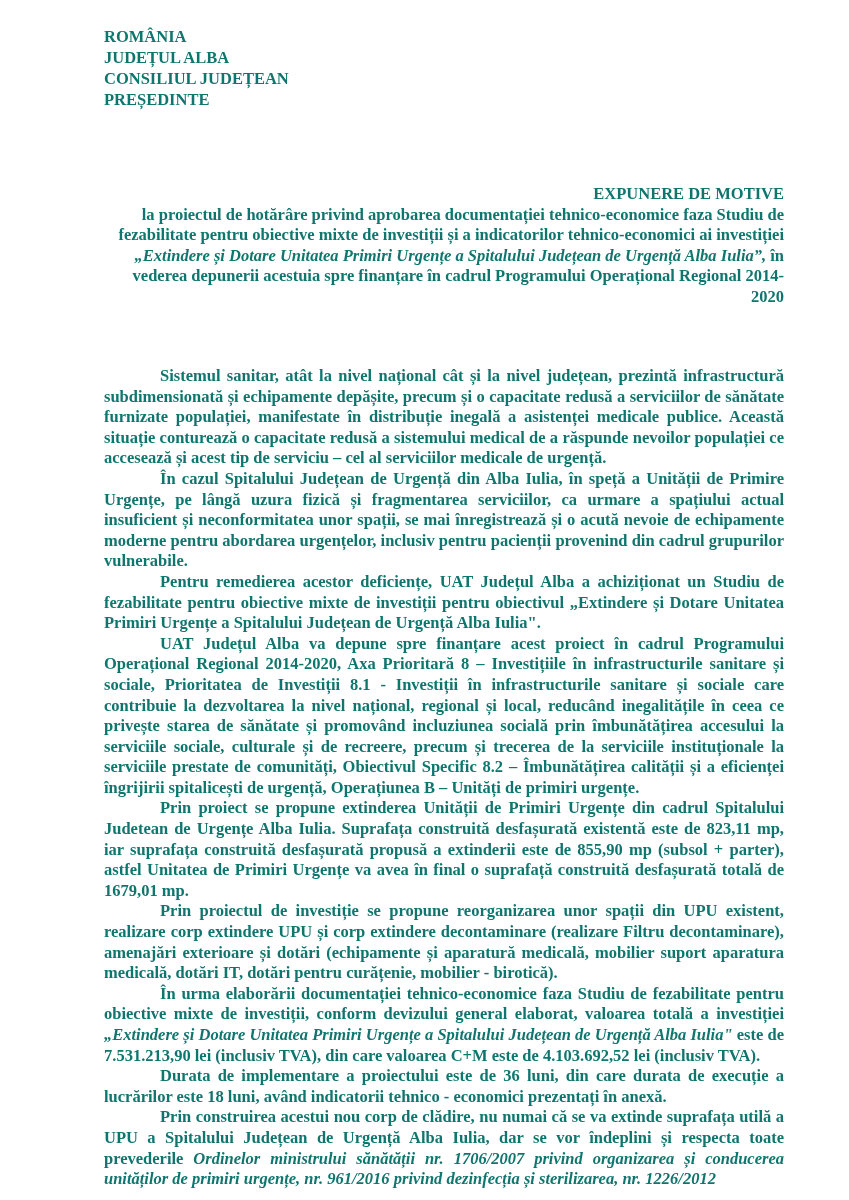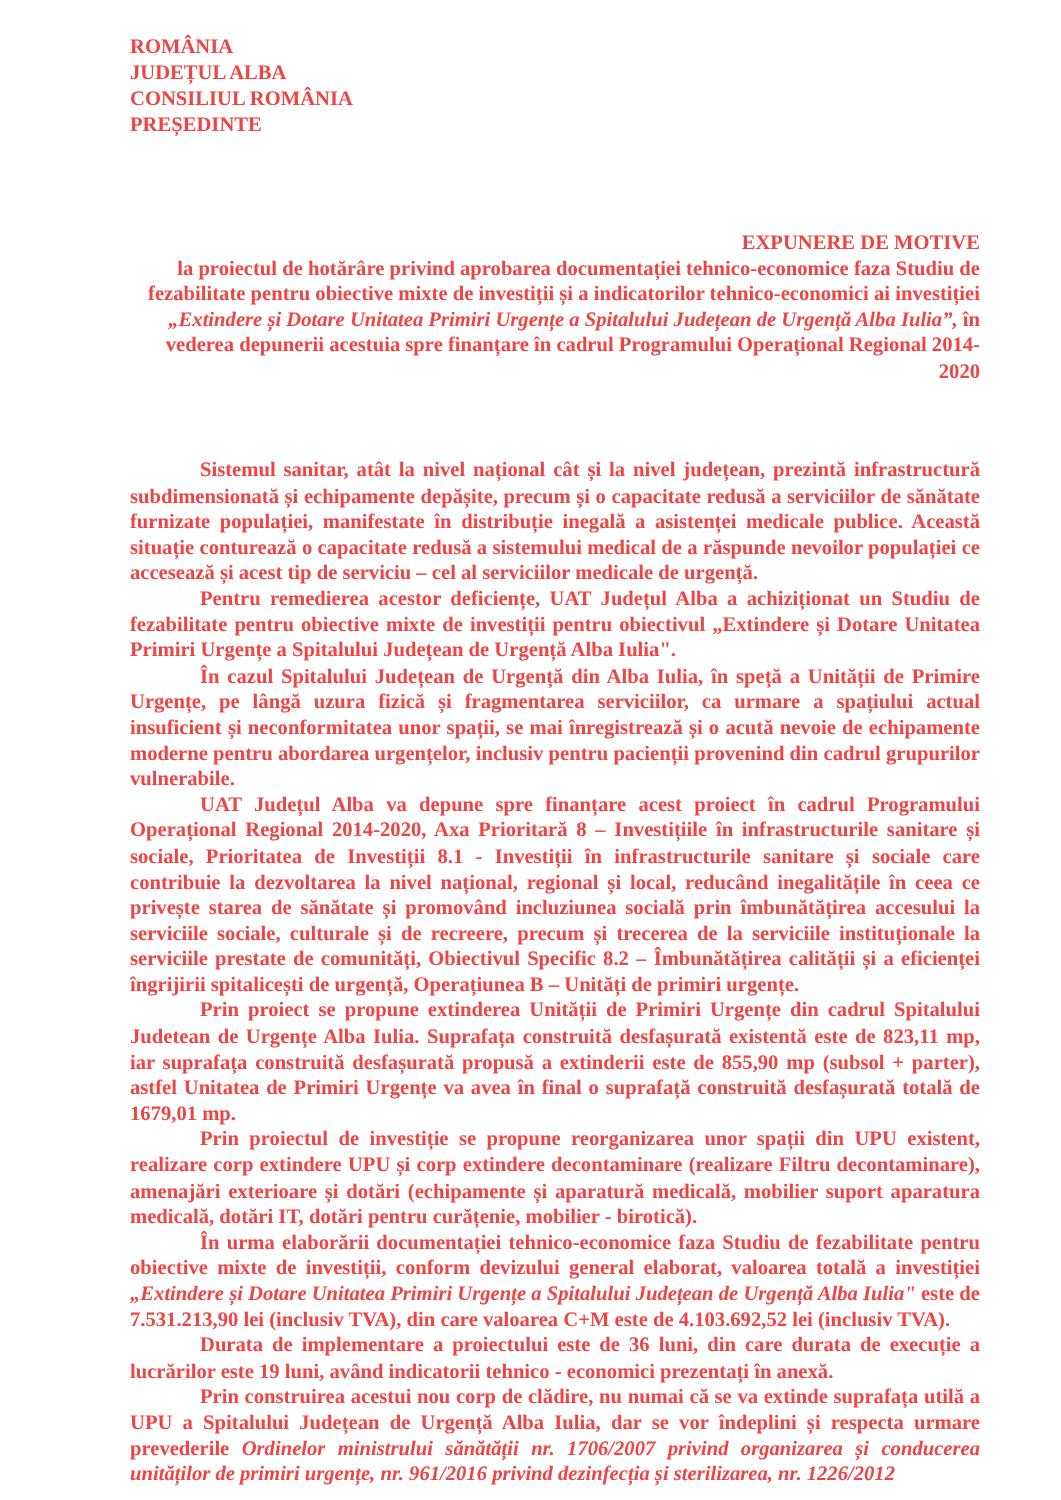--- a/index.html
+++ b/index.html
@@ -1,19 +1,19 @@
 <!DOCTYPE html>
 <html><head>
 <meta charset="utf-8">
 <style>
   html, body { margin: 0; padding: 0; background: #ffffff; }
   body { width: 849px; height: 1200px; overflow: hidden; position: relative; }
   .page {
     position: absolute; left: 0; top: 0; width: 849px; height: 1200px;
-    font-family: "Liberation Serif", serif; color: #ef4444;
+    font-family: "Liberation Serif", serif; color: #0f766e;
   }
   .header {
     position: absolute; left: 104px; top: 26px;
     font-weight: bold; font-size: 16.5px; line-height: 21px;
   }
   .header div { white-space: nowrap; }
   .title-block {
     position: absolute; left: 104px; top: 184px; width: 680px;
     text-align: right; font-weight: bold; font-size: 16.5px; line-height: 20.5px;
   }
@@ -26,34 +26,34 @@
   i { font-style: italic; }
 </style>
 </head>
 <body>
 
 <div class="page">
 
   <div class="header">
     <div>ROMÂNIA</div>
     <div>JUDEȚUL ALBA</div>
-    <div>CONSILIUL ROMÂNIA</div>
+    <div>CONSILIUL JUDEȚEAN</div>
     <div>PREȘEDINTE</div>
   </div>
 
   <div class="title-block">
     <div class="main-title">EXPUNERE DE MOTIVE</div>
     <div><span>la proiectul de hotărâre privind aprobarea documentației tehnico-economice faza Studiu de fezabilitate pentru obiective mixte de investiții și a  indicatorilor tehnico-economici ai investiției </span><i>„Extindere și Dotare Unitatea Primiri Urgențe a Spitalului Județean de Urgență Alba Iulia”,</i><span>  în vederea depunerii acestuia spre finanțare în cadrul  Programului Operațional Regional  2014-2020</span></div>
   </div>
 
   <div class="body-text">
     <p>Sistemul sanitar, atât la nivel național cât și la nivel județean, prezintă infrastructură subdimensionată și echipamente depășite, precum și o capacitate redusă a serviciilor de sănătate furnizate populației, manifestate în distribuție inegală a asistenței medicale publice. Această situație conturează o capacitate redusă a sistemului medical de a răspunde nevoilor populației ce accesează și acest tip de serviciu – cel al serviciilor medicale de urgență.</p>
+    <p>În cazul Spitalului Județean de Urgență  din Alba Iulia, în speță a Unității de Primire Urgențe, pe lângă uzura fizică și fragmentarea serviciilor, ca urmare a spațiului actual insuficient și neconformitatea unor spații, se mai înregistrează și o acută nevoie de echipamente moderne pentru abordarea urgențelor, inclusiv pentru pacienții provenind din cadrul grupurilor vulnerabile.</p>
     <p>Pentru remedierea acestor deficiențe, UAT Județul Alba a achiziționat un Studiu de fezabilitate pentru obiective mixte de investiții pentru obiectivul „Extindere și Dotare Unitatea Primiri Urgențe a Spitalului Județean de Urgență Alba Iulia".</p>
-    <p>În cazul Spitalului Județean de Urgență  din Alba Iulia, în speță a Unității de Primire Urgențe, pe lângă uzura fizică și fragmentarea serviciilor, ca urmare a spațiului actual insuficient și neconformitatea unor spații, se mai înregistrează și o acută nevoie de echipamente moderne pentru abordarea urgențelor, inclusiv pentru pacienții provenind din cadrul grupurilor vulnerabile.</p>
     <p>UAT Județul Alba va depune spre finanțare acest proiect în cadrul Programului Operațional Regional 2014-2020, Axa Prioritară 8 – Investițiile în infrastructurile sanitare și sociale, Prioritatea de Investiții 8.1 - Investiții în infrastructurile sanitare și sociale care contribuie la dezvoltarea la nivel național, regional și local, reducând inegalitățile în ceea ce privește starea de sănătate și promovând incluziunea socială prin îmbunătățirea accesului la serviciile  sociale, culturale și de recreere, precum și trecerea de la serviciile instituționale la serviciile prestate de comunități, Obiectivul Specific 8.2 – Îmbunătățirea calității și a eficienței îngrijirii spitalicești de urgență, Operațiunea B – Unități de primiri urgențe.</p>
     <p>Prin proiect se propune extinderea Unității de Primiri Urgențe din cadrul Spitalului Judetean de Urgențe Alba Iulia. Suprafața construită desfașurată existentă este de 823,11 mp, iar suprafața construită desfașurată propusă a extinderii este de 855,90 mp (subsol + parter), astfel Unitatea de Primiri Urgențe va avea în final o suprafață construită desfașurată totală de 1679,01 mp.</p>
     <p>Prin proiectul de investiție se propune reorganizarea unor spații din UPU existent, realizare corp extindere UPU și corp extindere decontaminare (realizare Filtru decontaminare), amenajări exterioare și dotări (echipamente și aparatură medicală, mobilier suport aparatura medicală, dotări IT, dotări pentru curățenie, mobilier - birotică).</p>
     <p><span>În urma elaborării documentației tehnico-economice faza Studiu de fezabilitate pentru obiective mixte de investiții, conform devizului general elaborat, valoarea totală a investiției </span><i>„Extindere și Dotare Unitatea Primiri Urgențe a Spitalului Județean de Urgență Alba Iulia"</i><span> este de 7.531.213,90 lei (inclusiv TVA), din care valoarea C+M este de 4.103.692,52 lei (inclusiv TVA).</span></p>
-    <p>Durata de implementare a proiectului este de 36 luni, din care durata de execuție a lucrărilor este 19 luni, având indicatorii tehnico - economici prezentați în anexă.</p>
-    <p><span>Prin construirea acestui nou corp de clădire, nu numai că se va extinde suprafața utilă a UPU a Spitalului Județean de Urgență Alba Iulia, dar se vor îndeplini și respecta urmare prevederile </span><i>Ordinelor ministrului sănătății nr. 1706/2007 privind organizarea și conducerea unităților de primiri urgențe, nr. 961/2016 privind dezinfecția și sterilizarea, nr. 1226/2012</i></p>
+    <p>Durata de implementare a proiectului este de 36 luni, din care durata de execuție a lucrărilor este 18 luni, având indicatorii tehnico - economici prezentați în anexă.</p>
+    <p><span>Prin construirea acestui nou corp de clădire, nu numai că se va extinde suprafața utilă a UPU a Spitalului Județean de Urgență Alba Iulia, dar se vor îndeplini și respecta toate prevederile </span><i>Ordinelor ministrului sănătății nr. 1706/2007 privind organizarea și conducerea unităților de primiri urgențe, nr. 961/2016 privind dezinfecția și sterilizarea, nr. 1226/2012</i></p>
   </div>
 
 </div>
 
 </body></html>

